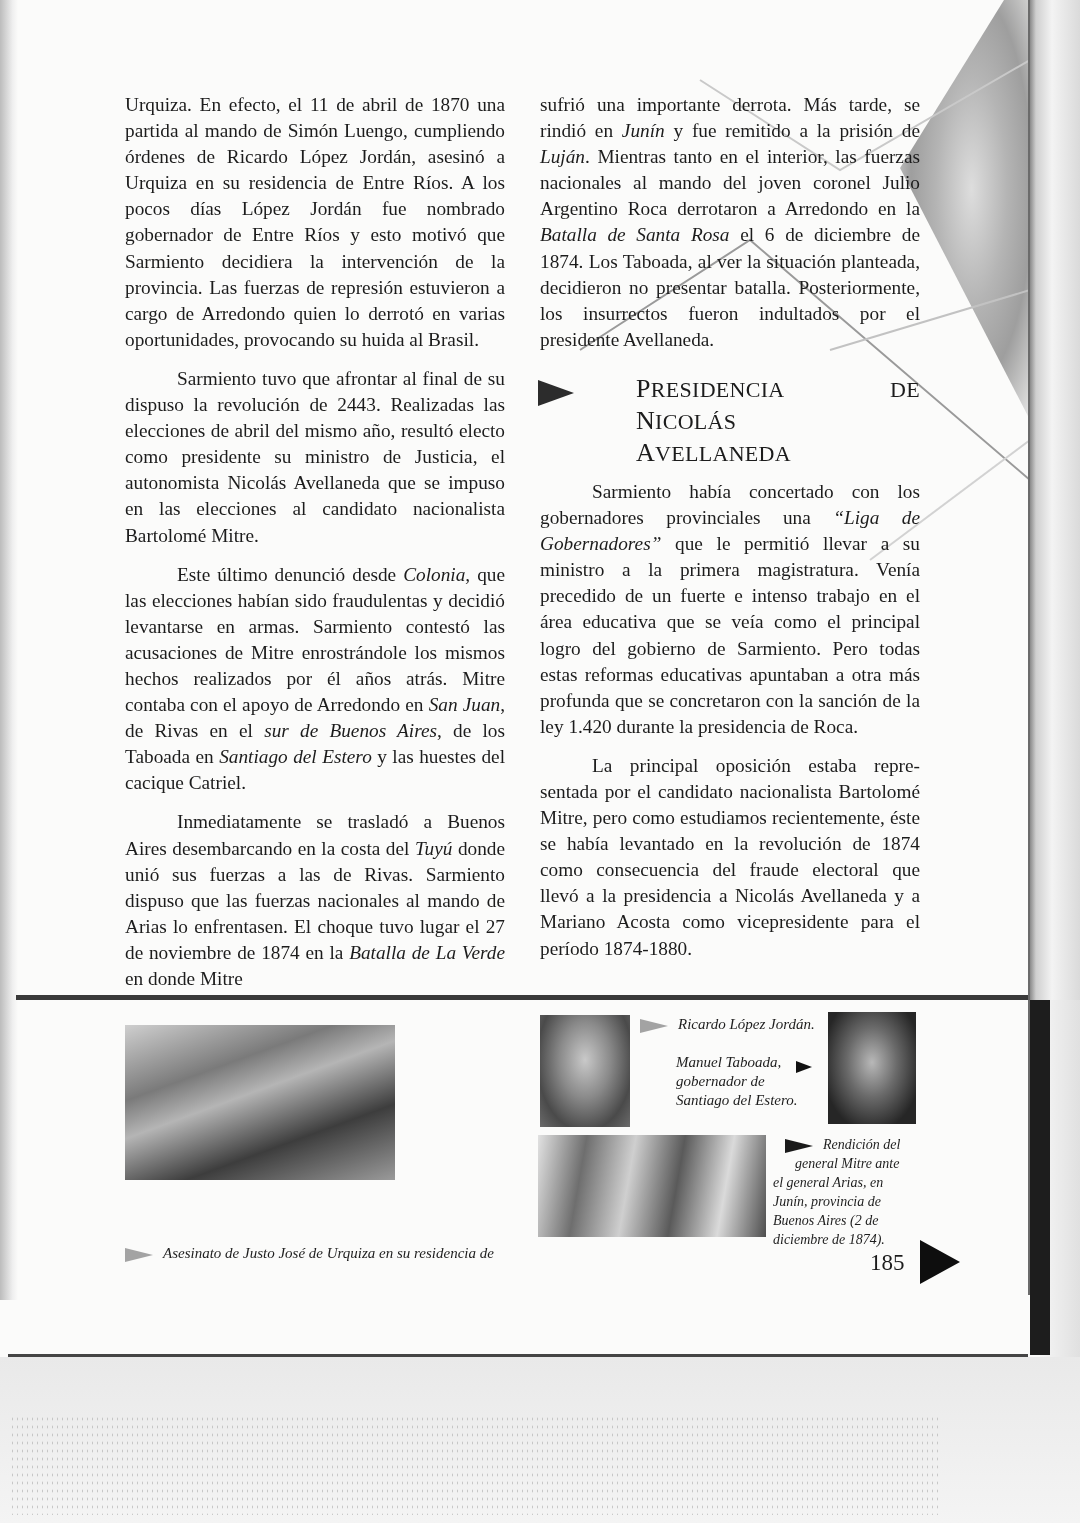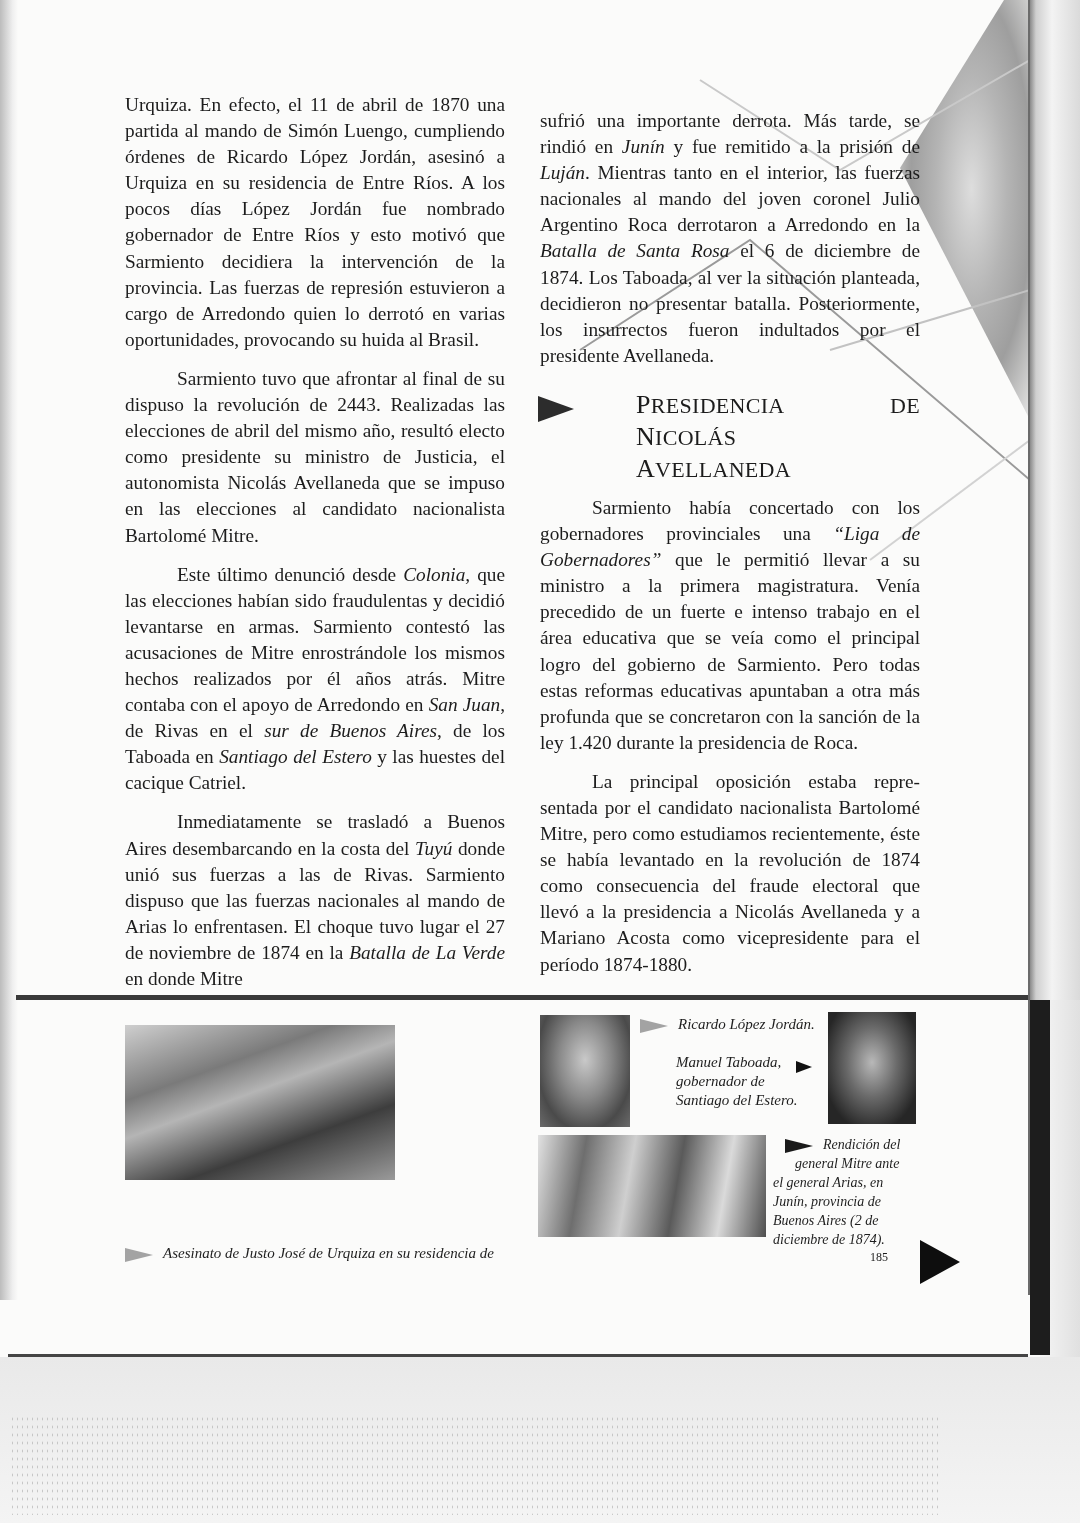--- a/index.html
+++ b/index.html
@@ -26,21 +26,21 @@
     clip-path: polygon(100% 0, 100% 100%, 0 40%, 80% 0);
     opacity: 0.85;
   }
   .deco-lines { position: absolute; left: 520px; top: 60px; width: 510px; height: 600px; pointer-events: none; }
   .column {
     position: absolute; width: 380px;
     font-size: 19.3px; line-height: 26.1px; text-align: justify;
     hyphens: manual;
   }
   .col-left { left: 125px; top: 92px; }
-  .col-right { left: 540px; top: 108px; }
+  .col-right { left: 540px; top: 92px; }
   .column p { margin: 0 0 13px 0; }
   .column p.indent { text-indent: 52px; }
   .column b { font-weight: normal; }
   .column i { font-style: italic; }
   .section-heading {
     display: flex; align-items: flex-start; margin: 20px 0 10px -2px; gap: 44px;
   }
   .heading-arrow {
     width: 0; height: 0; margin-top: 7px; margin-right: 18px;
     border-top: 13px solid transparent; border-bottom: 13px solid transparent;
@@ -81,21 +81,21 @@
   .cap-urquiza .line2 { display: block; padding-left: 42px; }
   .cap-lopez { left: 640px; top: 1015px; }
   .cap-taboada { left: 676px; top: 1053px; width: 160px; }
   .cap-taboada .arrow-small {
     position: absolute; left: 120px; top: 8px; width: 0; height: 0;
     border-top: 6px solid transparent; border-bottom: 6px solid transparent; border-left: 16px solid #111;
   }
   .cap-rendicion { left: 773px; top: 1135px; width: 150px; font-size: 14px; line-height: 19px; }
   .cap-rendicion .first { display: block; margin-left: 12px; }
   .page-number {
-    position: absolute; left: 870px; top: 1250px; font-size: 12px; color: #1c1c1c;
+    position: absolute; left: 870px; top: 1250px; font-size: 23px; color: #1c1c1c;
   }
   .page-arrow {
     position: absolute; left: 920px; top: 1240px; width: 0; height: 0;
     border-top: 22px solid transparent; border-bottom: 22px solid transparent; border-left: 40px solid #0e0e0e;
   }
   .bottom-edge { position: absolute; left: 8px; top: 1354px; width: 1020px; height: 3px; background: #444; }
   .bottom-gray {
     position: absolute; left: 0; top: 1357px; width: 1080px; height: 166px;
     background: linear-gradient(to bottom, #e9e9e9, #f4f4f4);
   }

